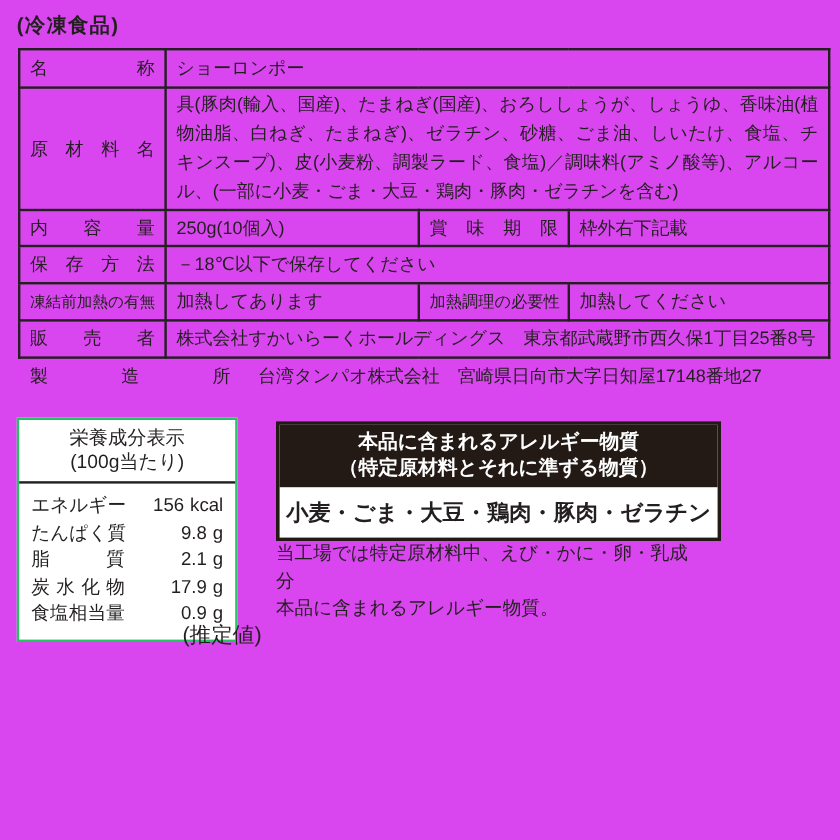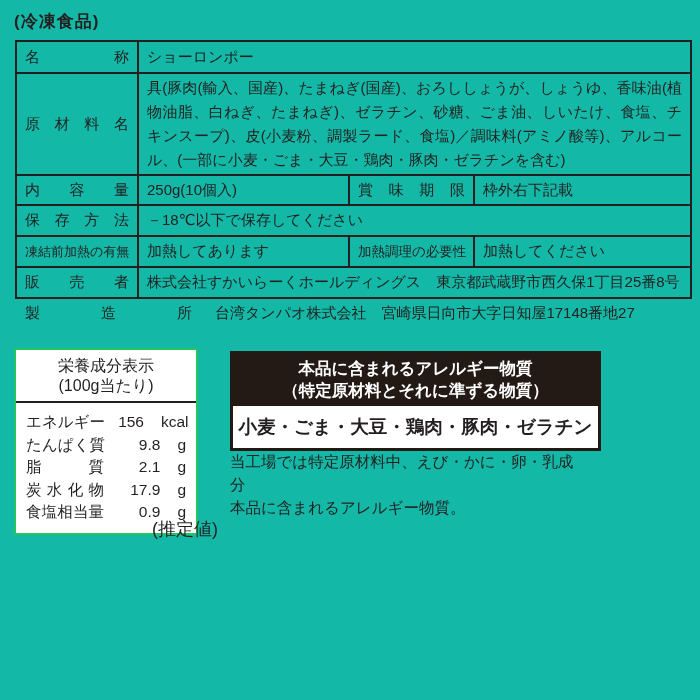--- a/index.html
+++ b/index.html
@@ -1,21 +1,21 @@
 <!DOCTYPE html>
 <html><head>
 <meta charset="utf-8">
 <style>
   html,body{margin:0;padding:0;}
   body{
     width:700px;height:700px;background:#ffffff;position:relative;
     font-family:"Liberation Sans","DejaVu Sans",sans-serif;
     color:#231f20;-webkit-font-smoothing:antialiased;
   }
-  .sheet{position:relative;width:700px;height:700px;background:#14b8a6;overflow:hidden;}
+  .sheet{position:relative;width:700px;height:700px;background:#d946ef;overflow:hidden;}
 
   
   .category{position:absolute;left:14px;top:10px;font-size:17px;font-weight:bold;letter-spacing:1px;}
 
   
   table.spec{
     position:absolute;left:15px;top:40px;width:675px;
     border-collapse:collapse;table-layout:fixed;
     font-size:15px;
   }
@@ -44,21 +44,21 @@
   }
   .nutrition-head{
     text-align:center;border-bottom:2px solid #231f20;
     padding:6px 0 5px;font-size:16px;line-height:20px;
   }
   .nutrition-rows{padding:8px 10px 9px;}
   .n-row{display:flex;align-items:baseline;justify-content:space-between;line-height:22.5px;font-size:15.5px;}
   .n-label{width:78px;flex:none;}
   .n-value{display:flex;align-items:baseline;}
   .n-num{display:inline-block;min-width:40px;text-align:right;}
-  .n-unit{display:inline-block;margin-left:17px;}
+  .n-unit{display:inline-block;margin-left:5px;}
   .estimate-note{
     position:absolute;left:14px;top:517px;width:204px;
     text-align:right;font-size:18px;
   }
 
   
   .allergy{
     position:absolute;left:230px;top:351px;width:371px;
     border:3px solid #231a16;box-sizing:border-box;background:#fff;
   }

